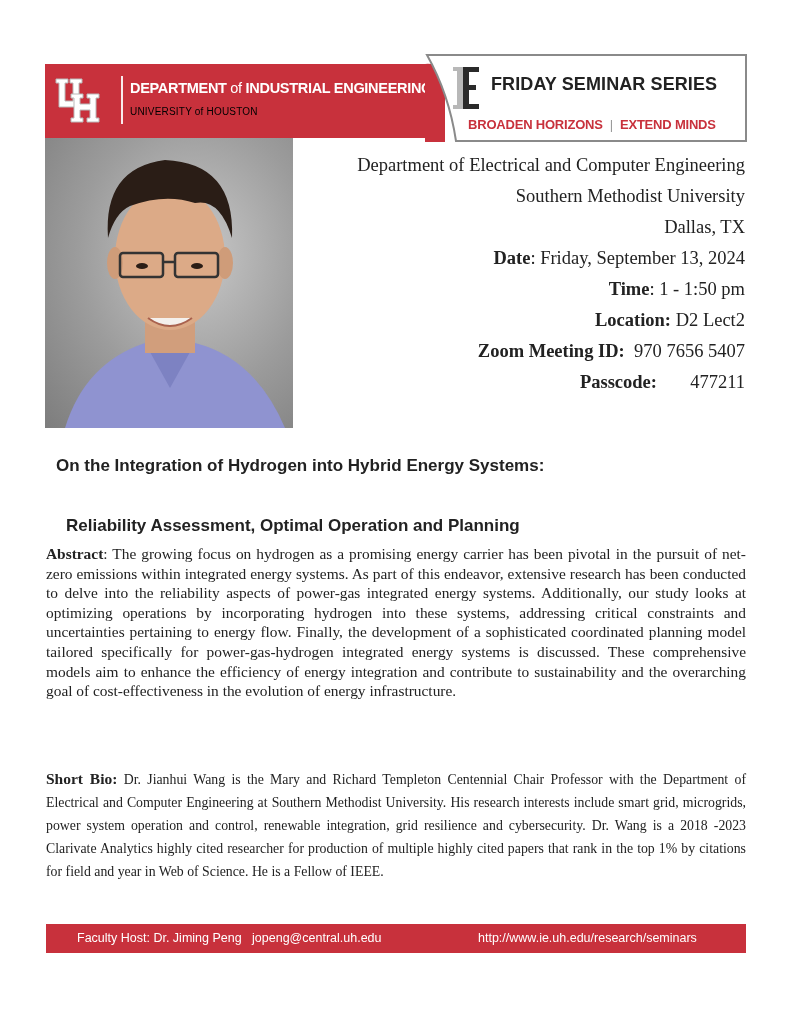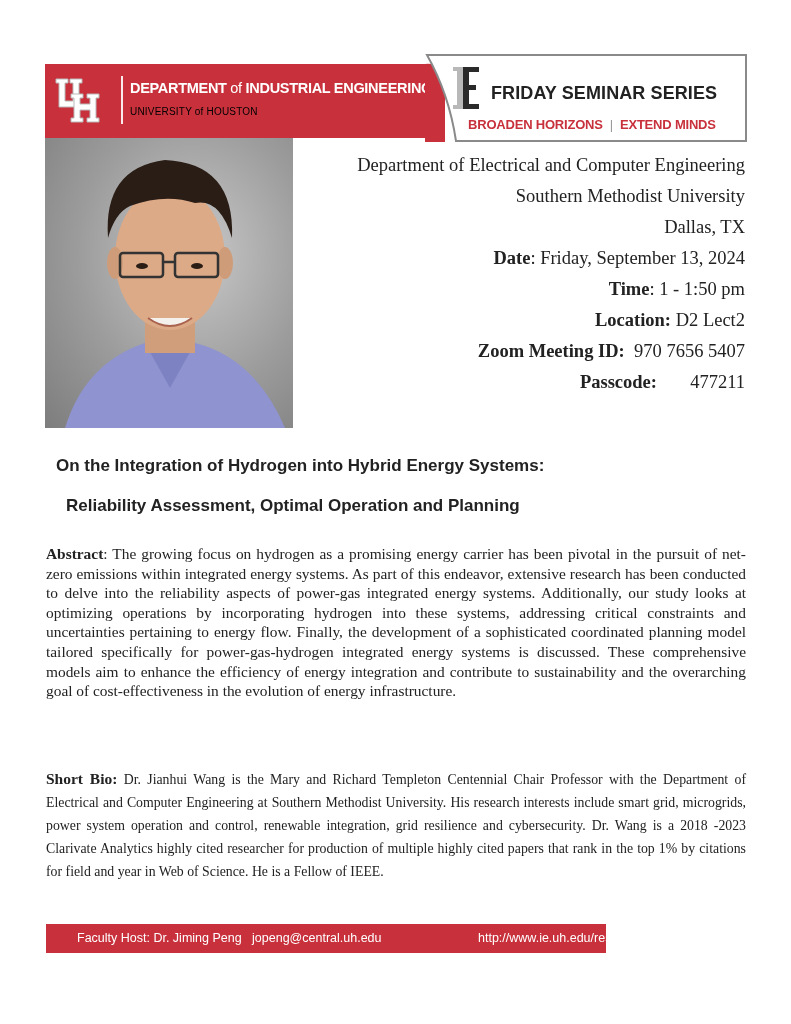--- a/index.html
+++ b/index.html
@@ -10,44 +10,44 @@
   .uh-logo { position:absolute; left:8px; top:12px; width:52px; height:50px; }
   .banner-divider { position:absolute; left:76px; top:12px; width:2px; height:48px; background:#ffffff; opacity:.9; }
   .dept-title { position:absolute; left:85px; top:16px; color:#fff; font-family:"Liberation Sans", sans-serif; font-size:14.5px; font-weight:bold; letter-spacing:-0.3px; white-space:nowrap; }
   .dept-title .of { font-weight:normal; }
   .univ-title { position:absolute; left:85px; top:42px; color:#000000; font-family:"Liberation Sans", sans-serif; font-size:10px; letter-spacing:0.2px; white-space:nowrap; }
 
   
   .seminar-box { position:absolute; left:425px; top:54px; width:322px; height:88px; }
   .seminar-box svg.frame { position:absolute; left:0; top:0; }
   .ie-mark { position:absolute; left:28px; top:13px; width:26px; height:42px; }
-  .seminar-title { position:absolute; left:66px; top:29px; font-family:"Liberation Sans", sans-serif; font-weight:bold; font-size:18px; color:#222; letter-spacing:0.1px; white-space:nowrap; }
+  .seminar-title { position:absolute; left:66px; top:20px; font-family:"Liberation Sans", sans-serif; font-weight:bold; font-size:18px; color:#222; letter-spacing:0.1px; white-space:nowrap; }
   .tagline { position:absolute; left:43px; top:63px; font-family:"Liberation Sans", sans-serif; font-weight:bold; font-size:13px; color:#c8313c; white-space:nowrap; letter-spacing:-0.2px; }
   .tagline .sep { color:#999; font-weight:normal; margin:0 7px; }
 
   
   .photo { position:absolute; left:45px; top:138px; width:248px; height:290px; overflow:hidden; background:radial-gradient(ellipse at 60% 40%, #c9c9c9 0%, #9c9c9c 55%, #7d7d7d 100%); }
 
   
   .info { position:absolute; right:46px; top:150px; text-align:right; font-size:18.5px; line-height:31px; color:#222; }
   .info .line { white-space:nowrap; }
   .info b { font-weight:bold; }
   .info .pass-val { display:inline-block; width:88px; }
 
   
   .talk-title { position:absolute; left:56px; top:456px; font-family:"Liberation Sans", sans-serif; font-weight:bold; font-size:17px; color:#222; }
-  .talk-title .l2 { display:block; margin-left:10px; margin-top:20px; }
+  .talk-title .l2 { display:block; margin-left:10px; margin-top:40px; }
 
   
   .abstract { position:absolute; left:46px; top:544px; width:700px; font-size:15.4px; line-height:19.6px; text-align:justify; color:#222; }
   .bio { position:absolute; left:46px; top:767px; width:700px; font-size:13.8px; line-height:23px; text-align:justify; color:#222; }
   .bio b { font-size:15.5px; }
 
   
-  .footer { position:absolute; left:46px; top:924px; width:560px; height:29px; background:#c8313c; color:#fff; font-family:"Liberation Sans", sans-serif; font-size:12.5px; }
+  .footer { position:absolute; left:46px; top:924px; width:700px; height:29px; background:#c8313c; color:#fff; font-family:"Liberation Sans", sans-serif; font-size:12.5px; }
   .footer .host { position:absolute; left:31px; top:7px; white-space:nowrap; }
   .footer .url { position:absolute; left:432px; top:7px; white-space:nowrap; }
 </style>
 </head>
 <body>
 
 <div class="banner">
   <svg class="uh-logo" viewBox="0 0 52 50">
     <g fill="#ffffff" stroke="#b9b9b9" stroke-width="1">
       <path d="M3 3 h12 v4 h-3 v18 h8 v-18 h-3 v-4 h12 v4 h-3 v24 h-20 v-24 h-3 z"></path>

